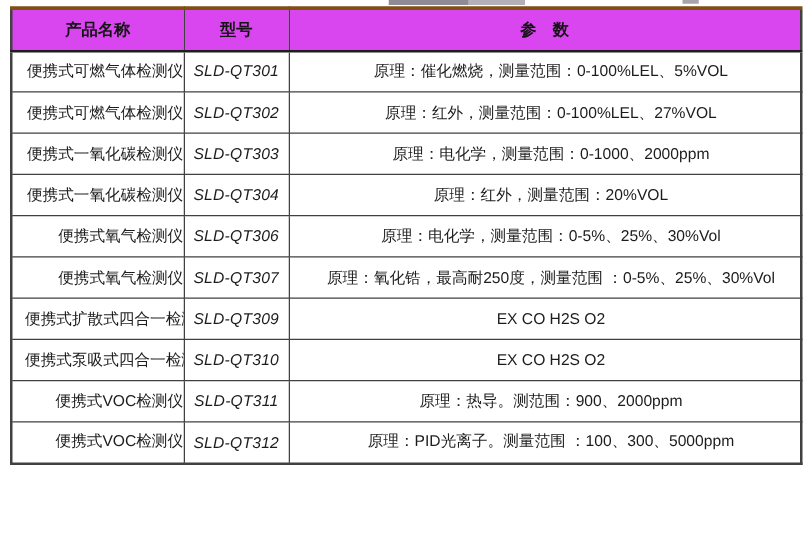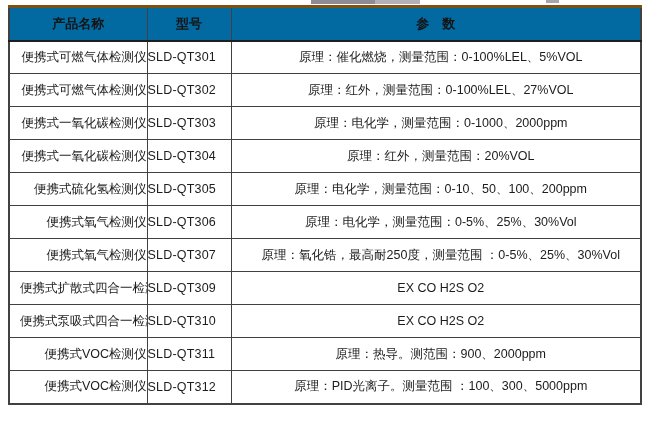--- a/index.html
+++ b/index.html
@@ -20,42 +20,42 @@
     position: absolute;
     left: 8px;
     top: 5px;
     width: 632px;
     border-collapse: collapse;
     table-layout: fixed;
     border: 2px solid #414141;
     border-top: 3px solid #7E5012;
   }
   table.spec th {
-    background: #0369a1;
+    background: #d946ef;
     height: 34px;
     font-size: 13px;
     font-weight: bold;
     color: #141414;
     border: 1px solid #414141;
     border-bottom: 2px solid #1E1E1E;
     text-align: center;
     vertical-align: middle;
   }
   table.spec td {
     height: 33px;
     font-size: 12.5px;
     color: #1C1C1C;
     border: 1px solid #414141;
     vertical-align: middle;
     background: #ffffff;
     white-space: nowrap;
     overflow: hidden;
   }
   td.name   { text-align: right;  padding-left: 10px; }
-  td.model  { letter-spacing: 0.2px; }
+  td.model  { text-align: center; letter-spacing: 0.2px; font-style: italic; }
   td.params { text-align: center;  padding-left: 10px; }
 </style>
 </head>
 <body>
 
 <div class="frag frag-a"></div>
 <div class="frag frag-b"></div>
 <div class="frag frag-c"></div>
 
 <table class="spec">
@@ -86,25 +86,20 @@
       <td class="name">便携式一氧化碳检测仪</td>
       <td class="model">SLD-QT303</td>
       <td class="params">原理：电化学，测量范围：0-1000、2000ppm</td>
     </tr>
     <tr>
       <td class="name">便携式一氧化碳检测仪</td>
       <td class="model">SLD-QT304</td>
       <td class="params">原理：红外，测量范围：20%VOL</td>
     </tr>
     <tr>
-      <td class="name">便携式硫化氢检测仪</td>
-      <td class="model">SLD-QT305</td>
-      <td class="params">原理：电化学，测量范围：0-10、50、100、200ppm</td>
-    </tr>
-    <tr>
       <td class="name">便携式氧气检测仪</td>
       <td class="model">SLD-QT306</td>
       <td class="params">原理：电化学，测量范围：0-5%、25%、30%Vol</td>
     </tr>
     <tr>
       <td class="name">便携式氧气检测仪</td>
       <td class="model">SLD-QT307</td>
       <td class="params">原理：氧化锆，最高耐250度，测量范围 ：0-5%、25%、30%Vol</td>
     </tr>
     <tr>

